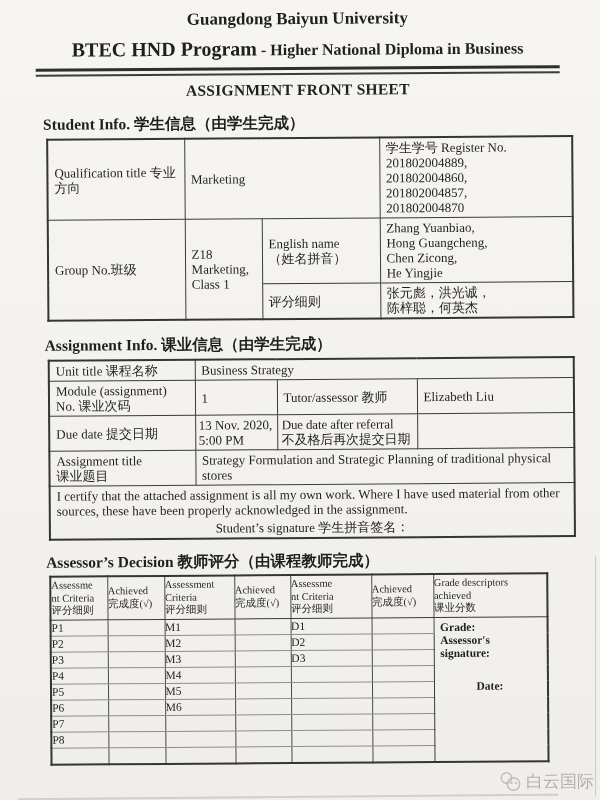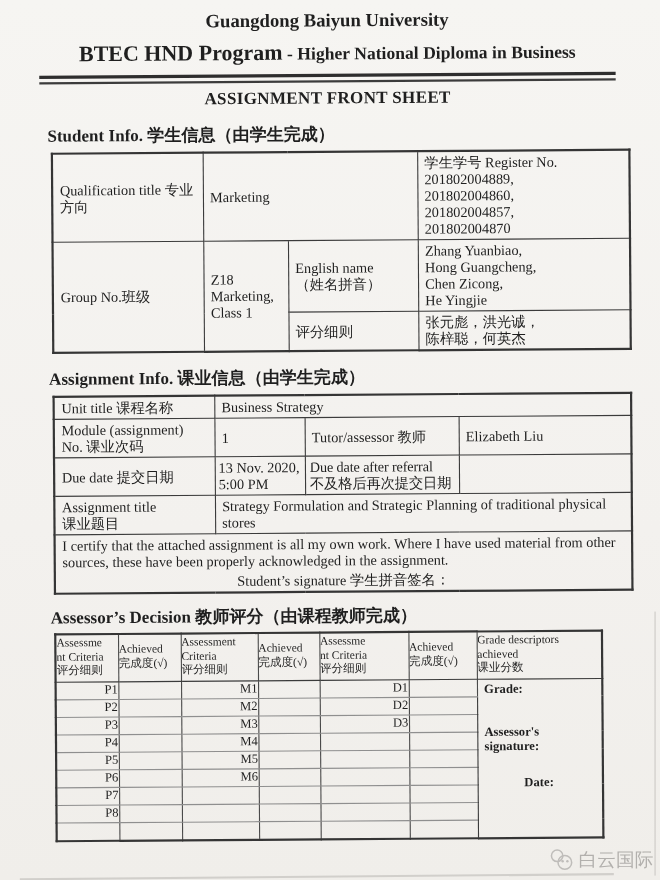--- a/index.html
+++ b/index.html
@@ -23,24 +23,24 @@
   
   table.t{border-collapse:collapse;table-layout:fixed;margin-left:48px;border:2px solid #353535;}
   table.t td{border:1.2px solid #3b3b3b;padding:2px 6px;font-size:13px;line-height:15px;vertical-align:middle;overflow:hidden;}
   .pre{white-space:pre;}
   .certify-cell{padding:3px 7px 5px 7px;}
   .sig-line{text-align:center;margin-top:3px;}
   
   table.at{border-collapse:collapse;table-layout:fixed;margin:4px 0 0 48px;border:2px solid #353535;}
   table.at td{border-right:1.2px solid #4a4a4a;overflow:hidden;}
   table.at tr.hd td{border-bottom:1.4px solid #3b3b3b;text-align:left;font-size:10.5px;line-height:12.5px;padding:2px 0;white-space:pre;vertical-align:middle;}
-  table.at tr.bd td{height:15px;border-bottom:1px solid #8f8f8f;text-align:right;font-size:11.5px;line-height:13px;padding:0;}
+  table.at tr.bd td{height:15px;border-bottom:1px solid #8f8f8f;text-align:left;font-size:11.5px;line-height:13px;padding:0;}
   table.at tr.bd:last-child td{border-bottom:none;}
   td.grade-cell{vertical-align:top;padding:3px 6px !important;font-weight:bold;font-size:15px;line-height:18px;text-align:left !important;border-left:1.4px solid #3b3b3b;}
-  .sig-label{margin-top:26px;}
+  .sig-label{}
   .date-label{margin-top:20px;padding-left:36px;}
   
   .watermark{position:absolute;right:6px;bottom:8px;display:flex;align-items:center;gap:3px;color:#b2b0ad;font-size:17px;line-height:20px;}
   .page-edge-v{position:absolute;right:4px;top:556px;width:1.5px;height:240px;background:#ccc9c6;}
   .page-edge-h{position:absolute;left:18px;right:42px;bottom:3px;height:1.5px;background:#d1cfcb;transform:rotate(-0.5deg);}
 </style>
 </head>
 <body>
 
 <div class="page">

